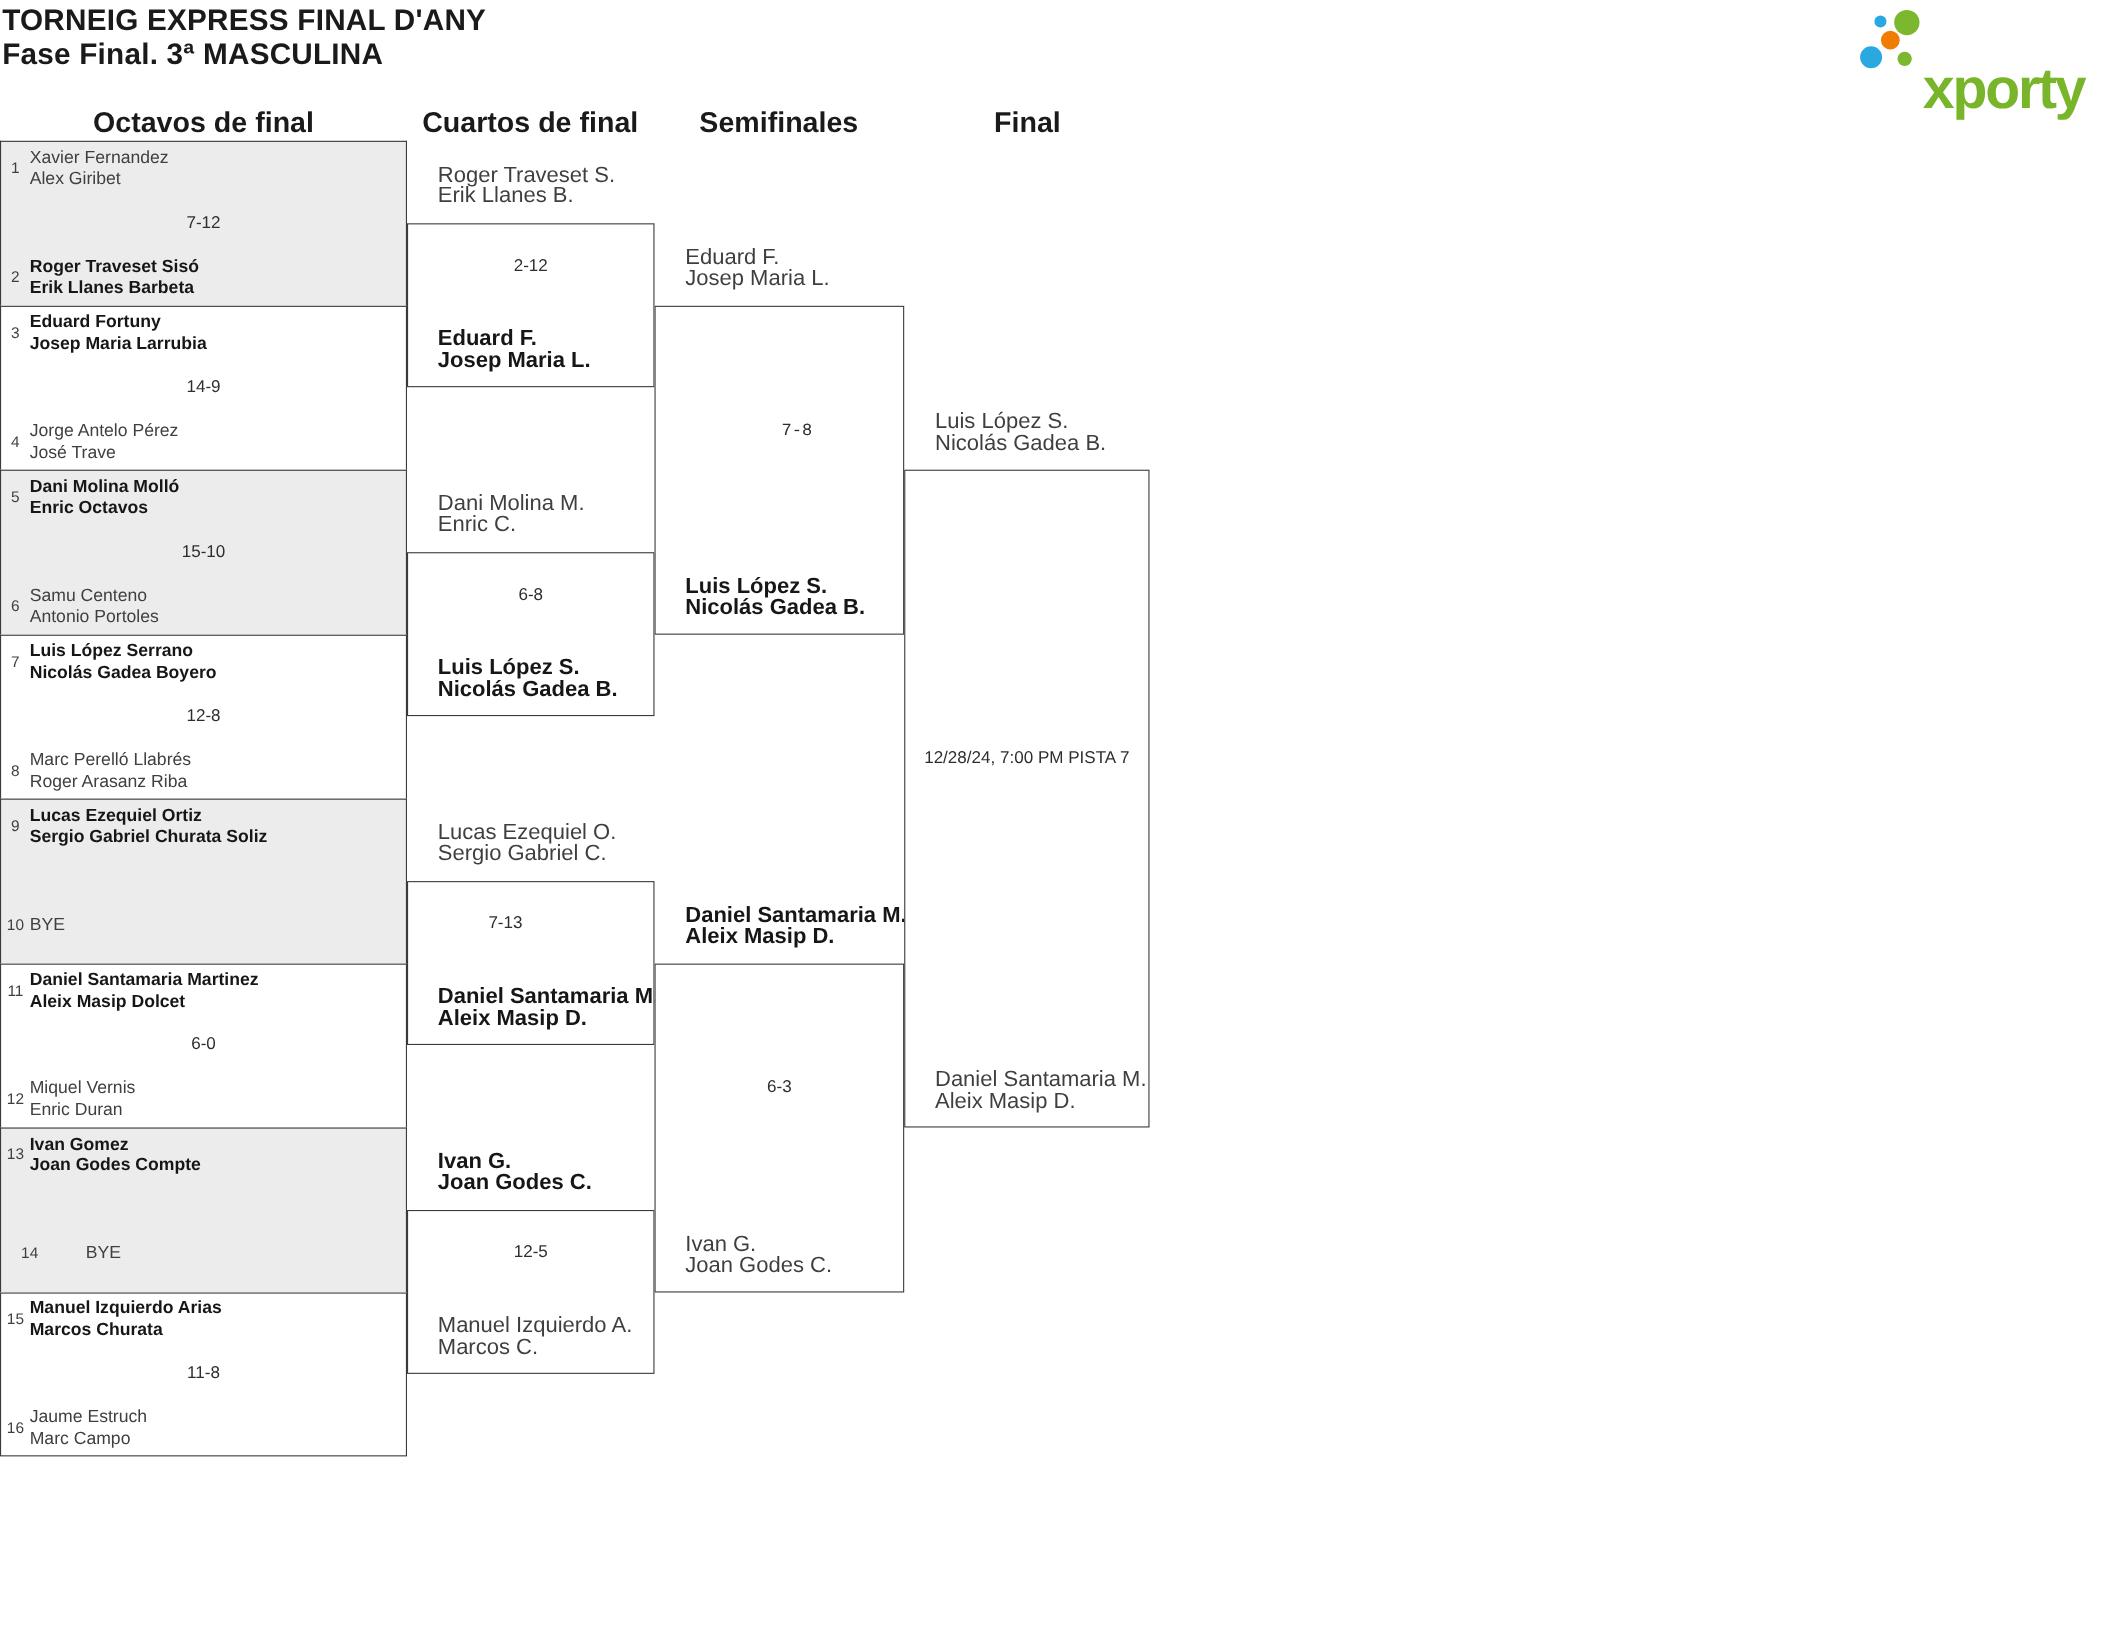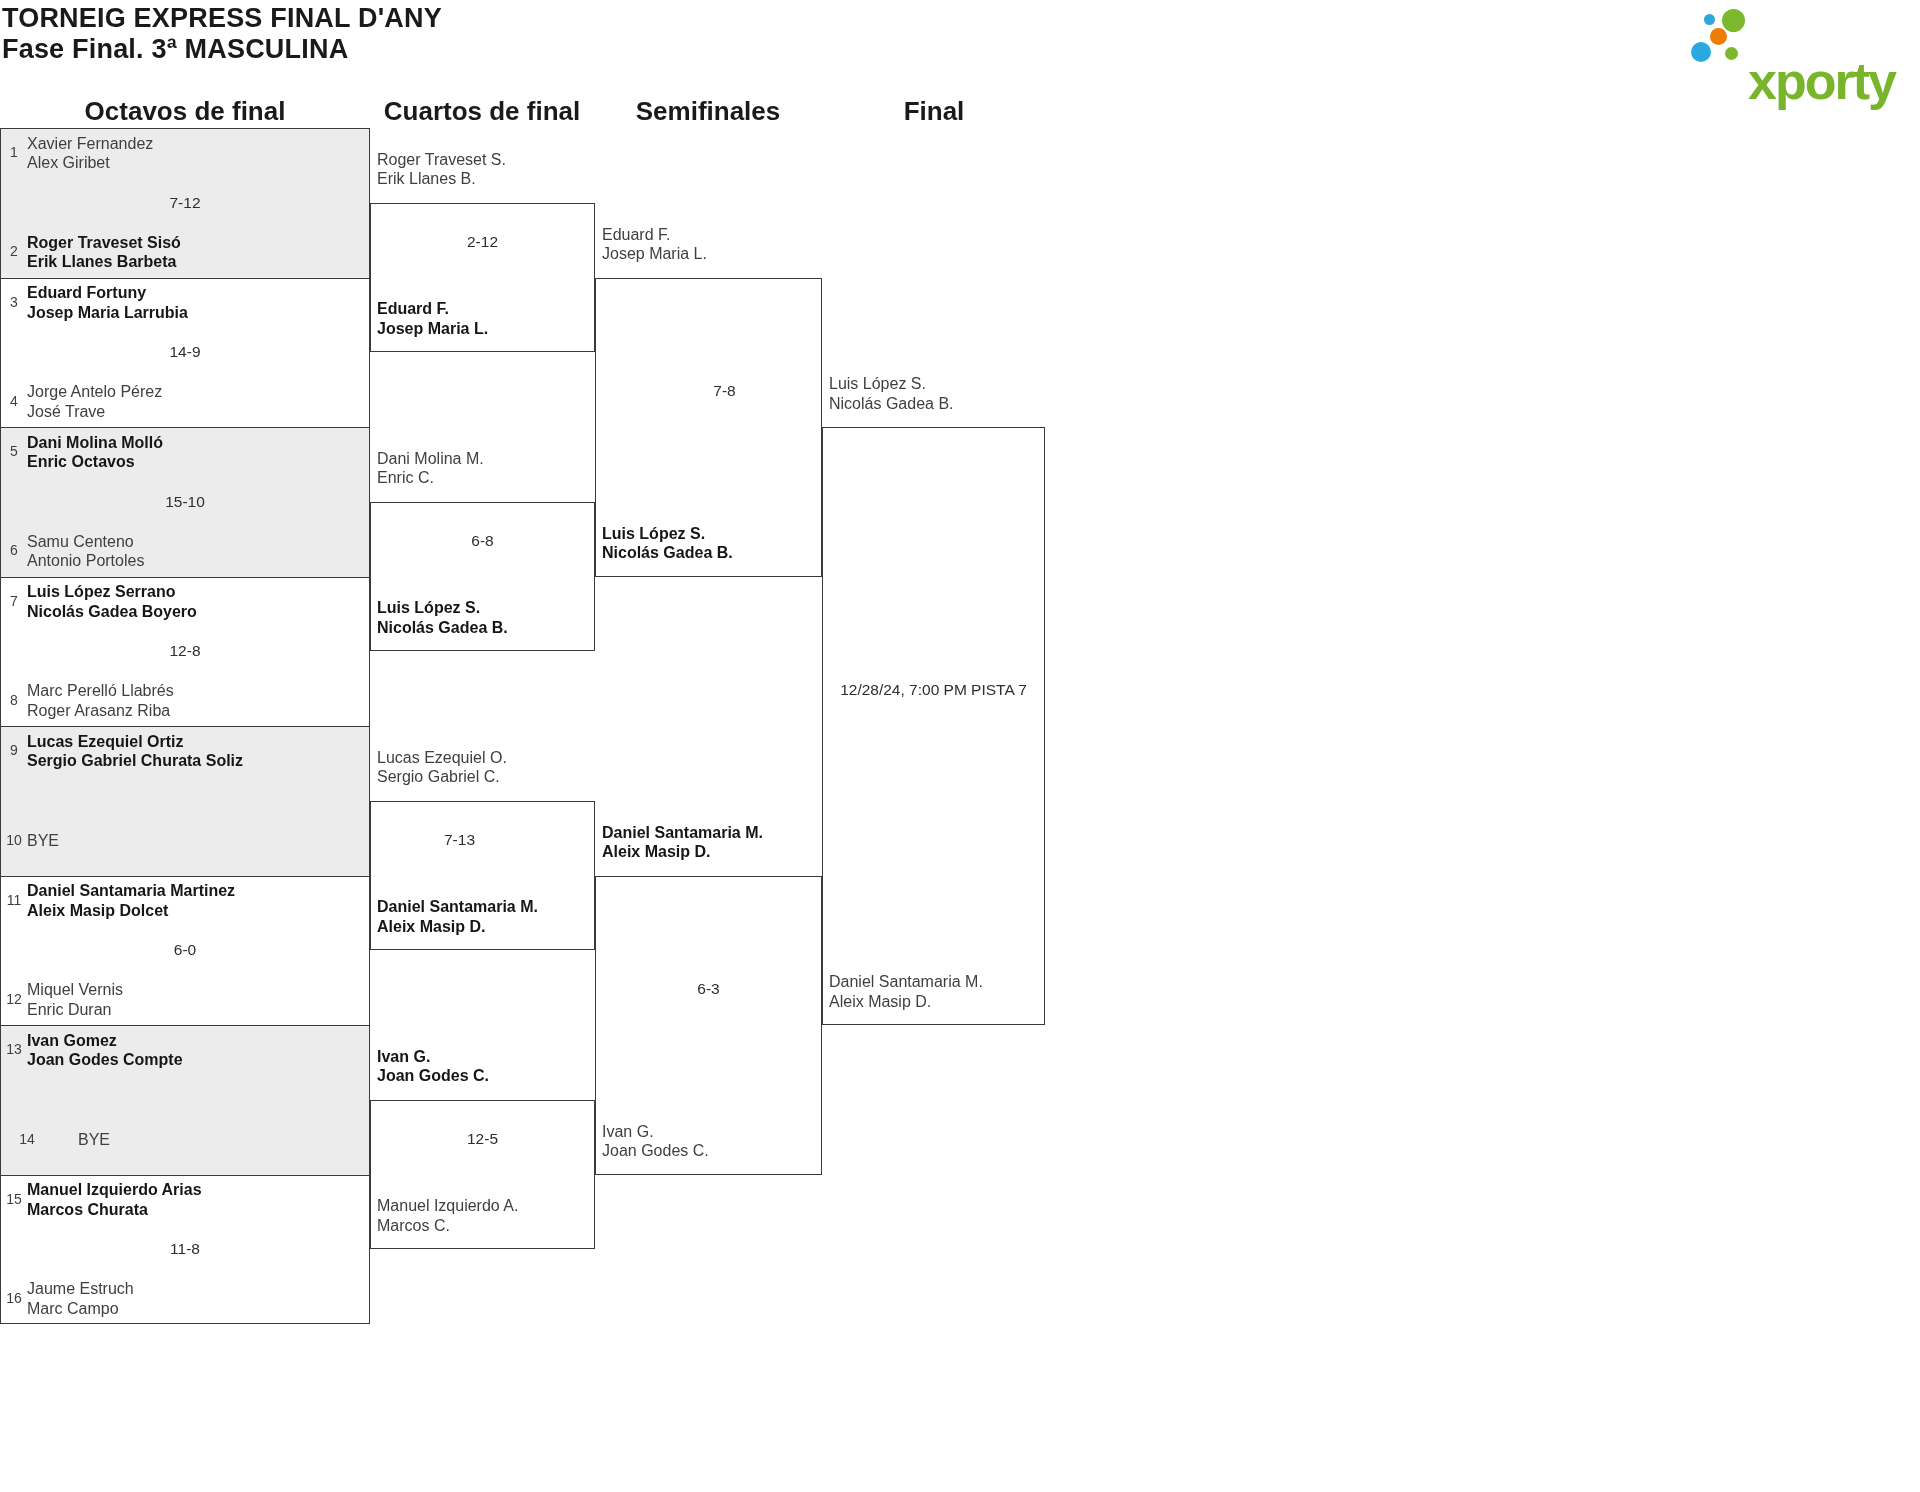--- a/index.html
+++ b/index.html
@@ -25,21 +25,21 @@
   .r16-box.gray{background:#ececec;}
 
   .team{position:absolute;display:flex;align-items:center;}
   .seed{flex:none;width:20px;text-align:center;font-size:14px;color:#3f3f3f;line-height:19.5px;}
   .names{margin-left:3px;font-size:16px;line-height:19.5px;color:#3f3f3f;white-space:nowrap;}
   .winner .names{font-weight:700;color:#161616;}
 
   .r16-score{position:absolute;left:0;width:370px;text-align:center;
     font-size:15.5px;line-height:20px;color:#2e2e2e;}
 
-  .rlabel{position:absolute;font-size:16px;line-height:19.5px;color:#3f3f3f;white-space:nowrap;}
+  .rlabel{position:absolute;font-size:20px;line-height:19.5px;color:#3f3f3f;white-space:nowrap;margin-left:21px;}
   .rlabel.winner{font-weight:700;color:#161616;}
   .rscore{position:absolute;text-align:center;font-size:15.5px;line-height:20px;color:#2e2e2e;white-space:nowrap;}
 
   
   .logo{position:absolute;left:1690px;top:0;width:228px;height:74px;}
   .logo .dot{position:absolute;border-radius:50%;}
   .logo .wordmark{
     position:absolute;left:58px;top:0;height:72px;display:flex;align-items:center;
     font-size:52px;font-weight:700;letter-spacing:-2px;
   }
@@ -235,21 +235,21 @@
     <div class="rscore" style="left: 370px; width: 225px; top: 1128.75px;">12-5</div>
     <div class="mbox" style="left: 595px; top: 277.5px; width: 227px; height: 299px;"></div>
     <div class="rlabel" style="left: 602px; top: 224.5px;">
       <div>Eduard F.</div>
       <div>Josep Maria L.</div>
     </div>
     <div class="rlabel winner" style="left: 602px; top: 523.5px;">
       <div>Luis López S.</div>
       <div>Nicolás Gadea B.</div>
     </div>
-    <div class="rscore" style="left: 595px; width: 259px; top: 381.25px;">7-8</div>
+    <div class="rscore" style="left: 595px; width: 259px; top: 381.25px; font-family: Liberation Mono, monospace;">7-8</div>
     <div class="mbox" style="left: 595px; top: 875.5px; width: 227px; height: 299px;"></div>
     <div class="rlabel winner" style="left: 602px; top: 822.5px;">
       <div>Daniel Santamaria M.</div>
       <div>Aleix Masip D.</div>
     </div>
     <div class="rlabel" style="left: 602px; top: 1121.5px;">
       <div>Ivan G.</div>
       <div>Joan Godes C.</div>
     </div>
     <div class="rscore" style="left: 595px; width: 227px; top: 979.25px;">6-3</div>

